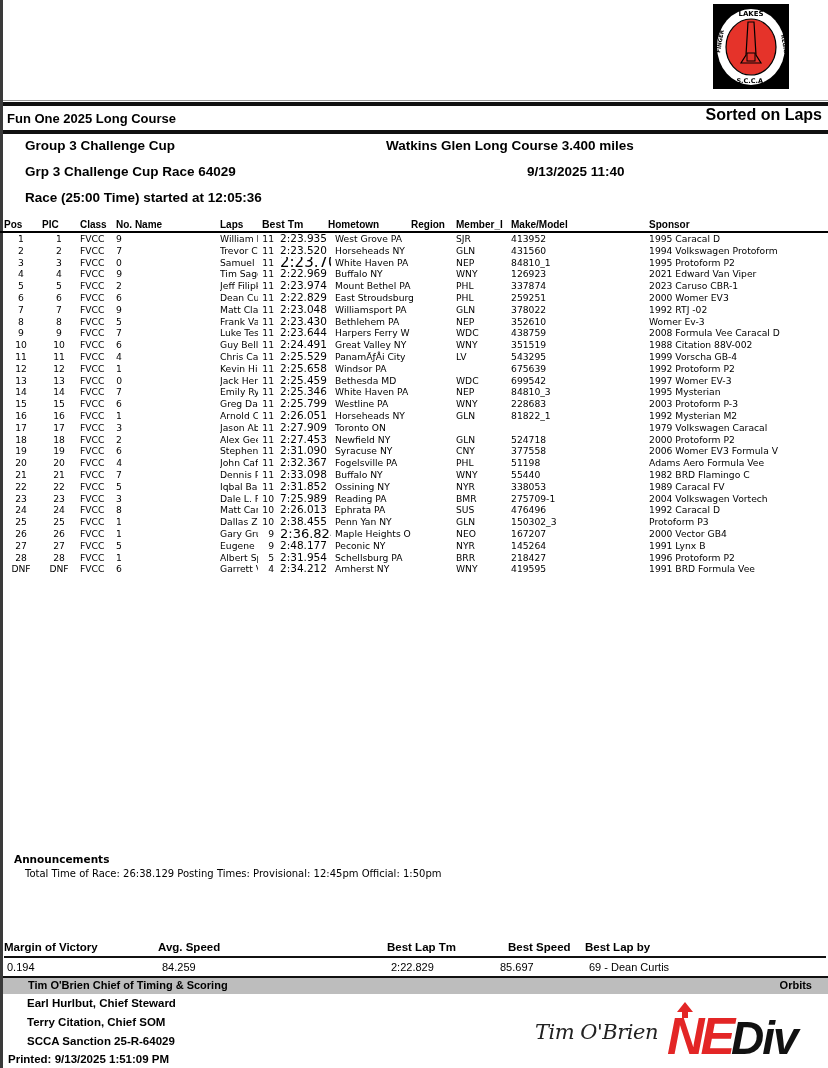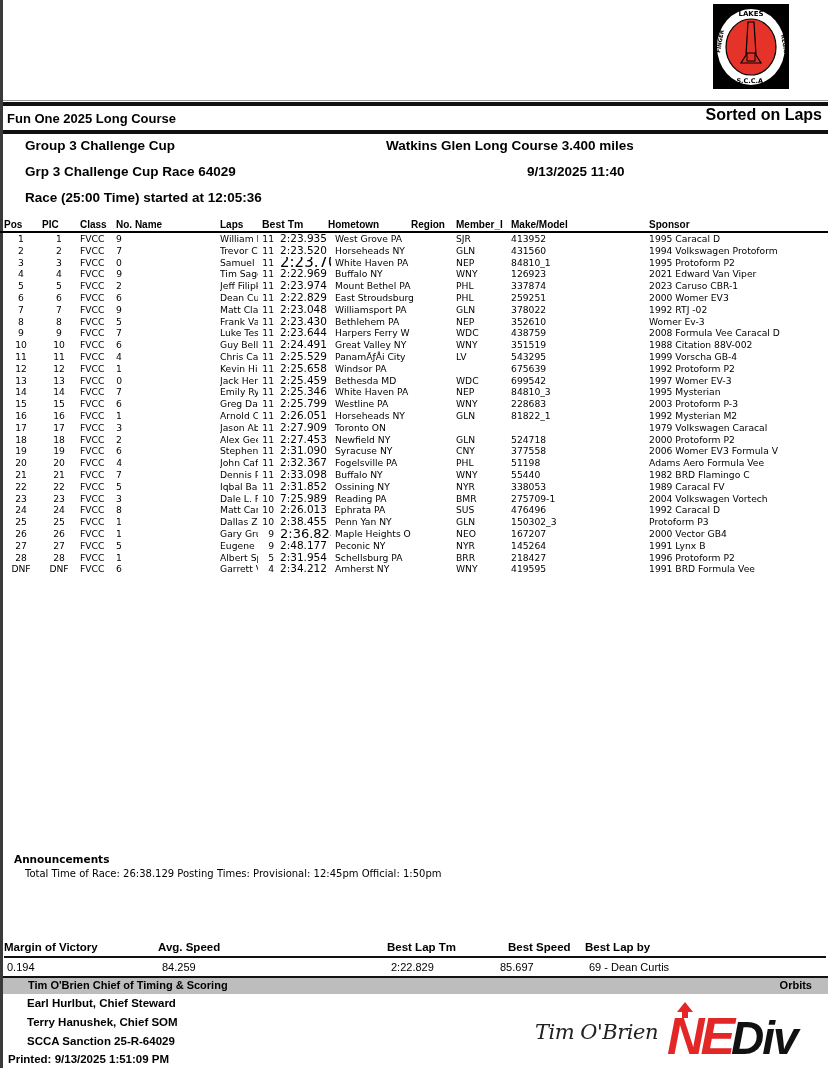--- a/index.html
+++ b/index.html
@@ -552,21 +552,21 @@
 <div class="stats-val" style="left:391px;">2:22.829</div>
 <div class="stats-val" style="left:500px;">85.697</div>
 <div class="stats-val" style="left:589px;">69 - Dean Curtis</div>
 
 <div class="grey-bar">
   <span class="l">Tim O'Brien Chief of Timing &amp; Scoring</span>
   <span class="rt">Orbits</span>
 </div>
 
 <div class="official" style="top:997px;">Earl Hurlbut, Chief Steward</div>
-<div class="official" style="top:1016px;">Terry Hanushek, Chief SOM</div>
+<div class="official" style="top:1016px;">Terry Citation, Chief SOM</div>
 <div class="official" style="top:1035px;">SCCA Sanction 25-R-64029</div>
 <div class="printed">Printed: 9/13/2025 1:51:09 PM</div>
 
 <div class="tob">Tim O'Brien</div>
 <div class="nediv">
   <svg width="140" height="56" viewBox="0 0 140 56">
     <polygon points="18,2 26,12 21,12 21,18 15,18 15,12 10,12" fill="#e32626"></polygon>
     <text x="0" y="54" font-family="Liberation Sans, sans-serif" font-weight="bold" font-style="italic" font-size="52" fill="#e32626" letter-spacing="-4" transform="scale(1,1)">NE</text>
     <text x="64" y="54" font-family="Liberation Sans, sans-serif" font-weight="bold" font-style="italic" font-size="46" fill="#111" letter-spacing="-2">Div</text>
   </svg>

